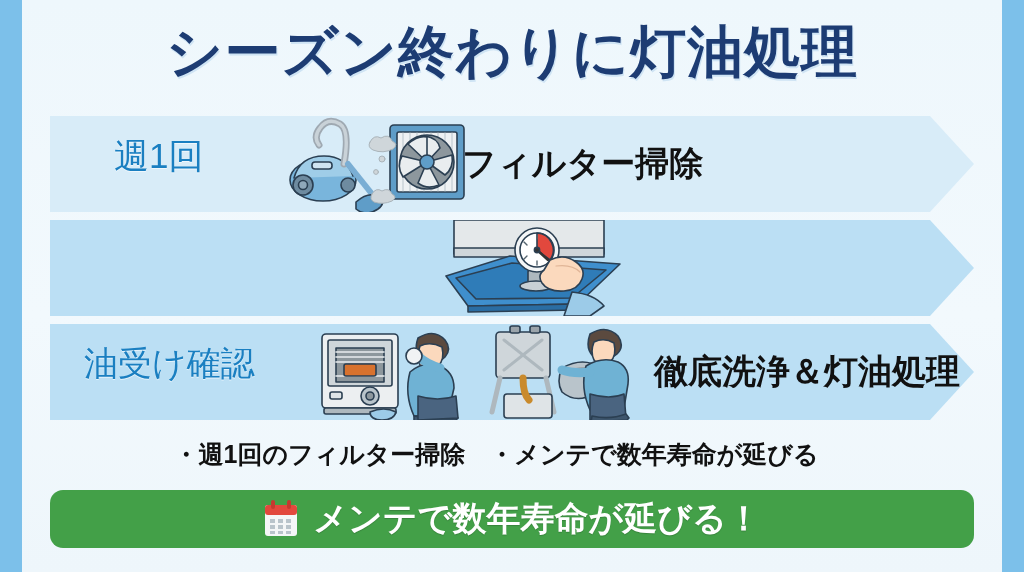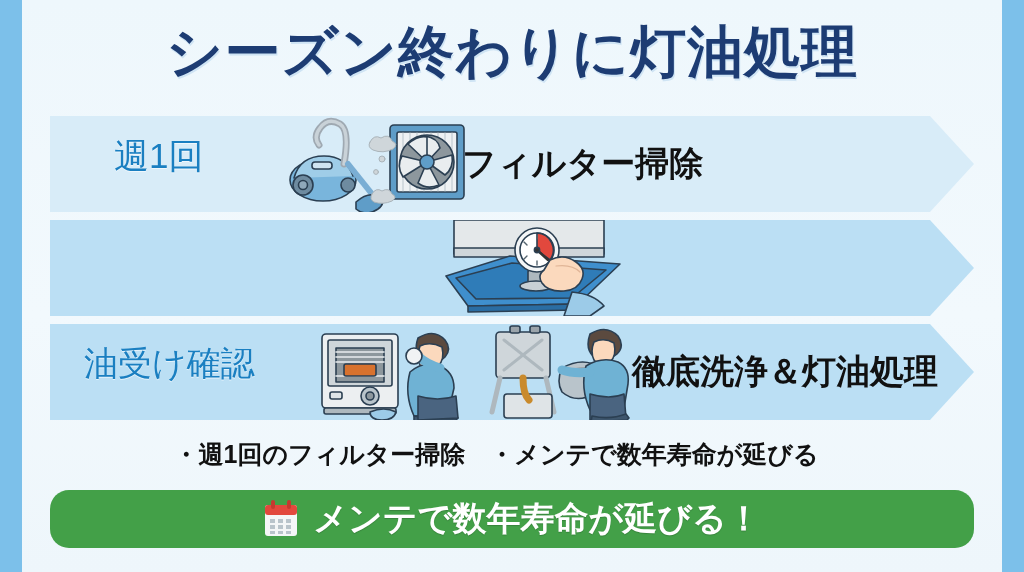--- a/index.html
+++ b/index.html
@@ -43,36 +43,36 @@
   }
   .row-1 .freq{left:64px;}
   .row-2 .freq{left:72px;}
   .row-3 .freq{left:34px;font-size:34px;}
   .task{
     position:absolute;top:0;height:96px;display:flex;align-items:center;
     font-size:34px;font-weight:bold;color:#111;white-space:nowrap;
   }
   .row-1 .task{left:412px;}
   .row-2 .task{left:596px;}
-  .row-3 .task{left:582px;}
+  .row-3 .task{left:604px;}
   .art{position:absolute;top:0;height:96px;}
   .row-1 .art{left:236px;width:190px;}
   .row-2 .art{left:388px;width:200px;}
   .row-3 .art{left:264px;width:330px;}
   .art svg{display:block;height:96px;}
   
   .bullets{
     position:absolute;left:0;top:438px;width:948px;
     display:flex;justify-content:center;align-items:center;gap:24px;
     font-size:25px;font-weight:bold;color:#111;white-space:nowrap;
   }
   
   .footer{
     position:absolute;left:28px;top:490px;width:924px;height:58px;
-    background:#43a048;border-radius:19px;
+    background:#43a048;border-radius:13px;
     display:flex;align-items:center;justify-content:center;gap:14px;
   }
   .footer-text{
     font-size:34px;font-weight:bold;color:#fff;white-space:nowrap;
     text-shadow:0 1px 1px rgba(0,0,0,.18);
   }
   .cal-icon{display:block;width:36px;height:38px;}
 </style>
 </head>
 <body>

